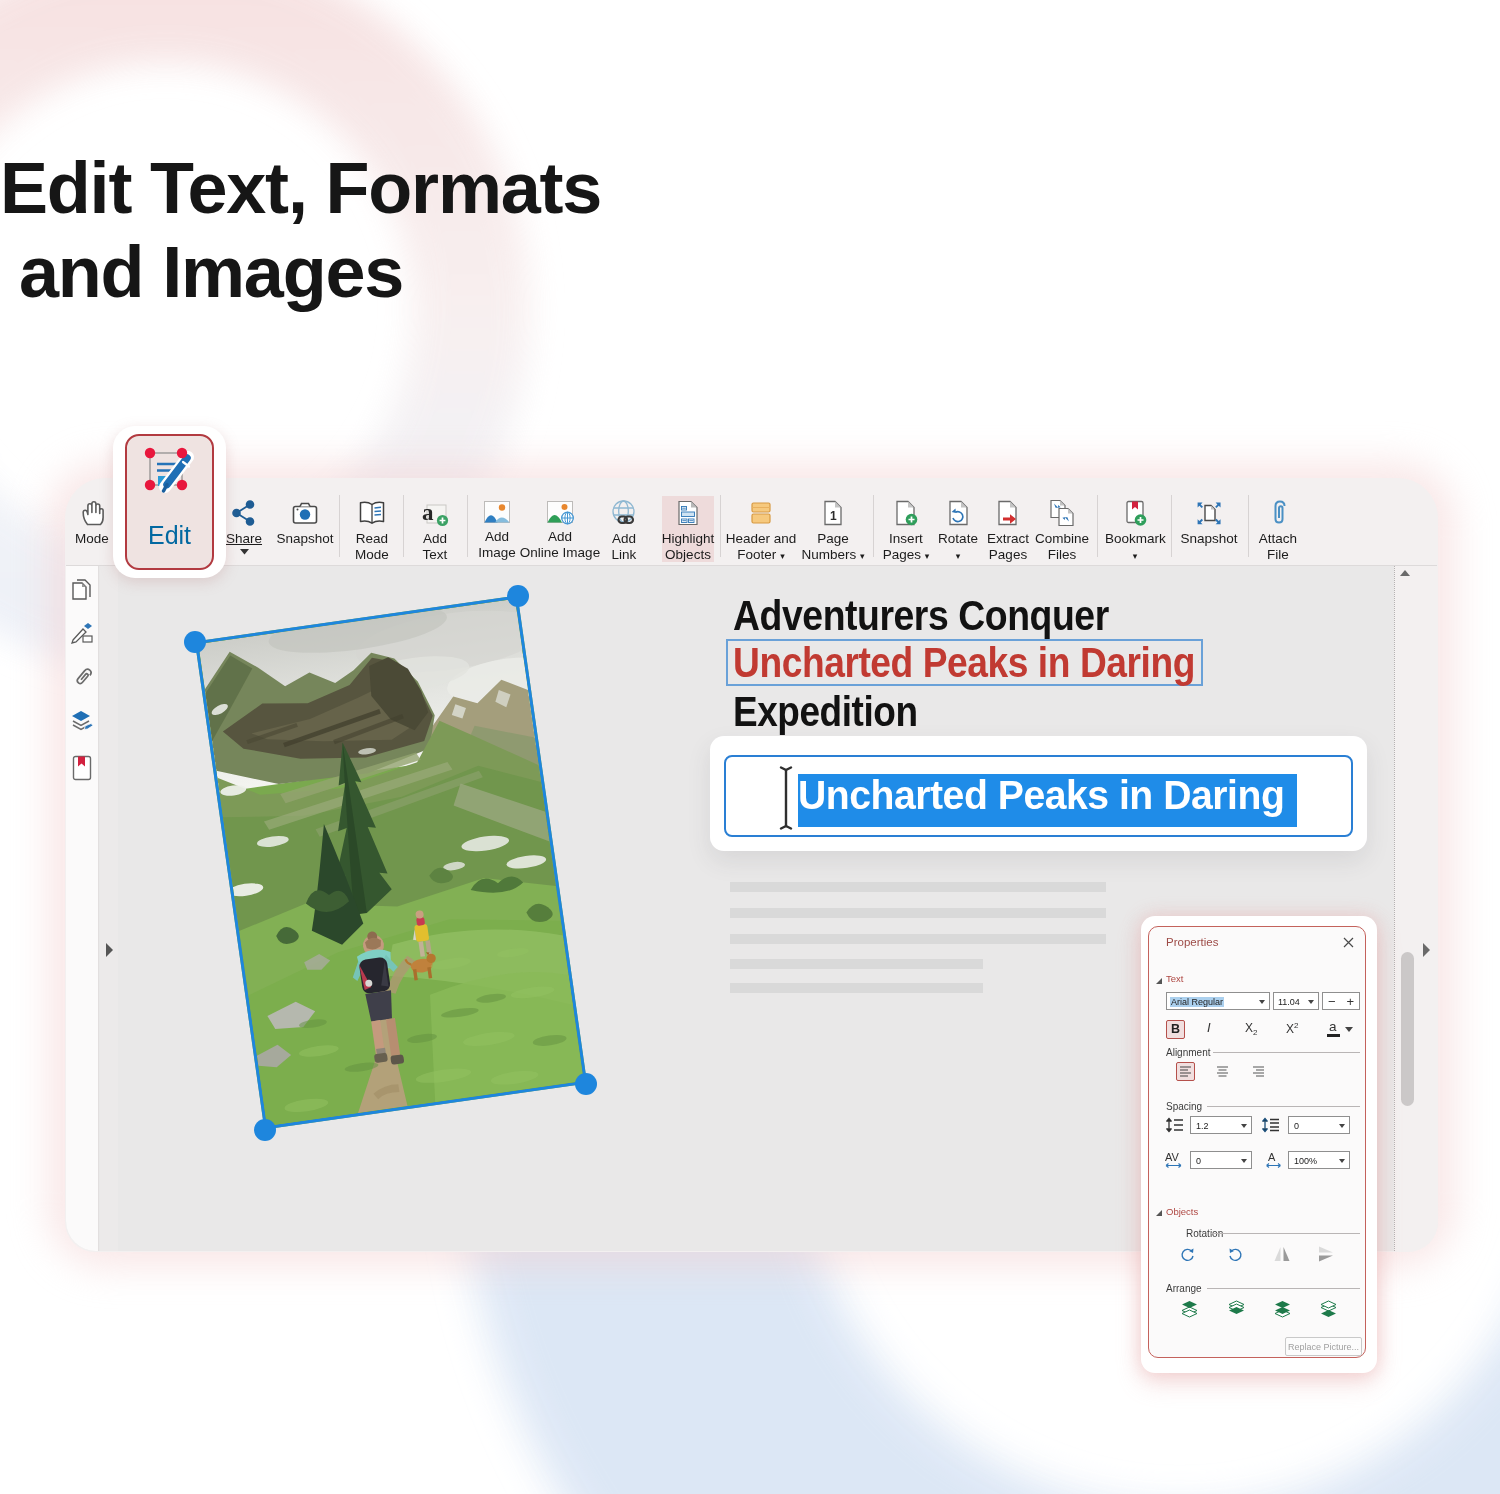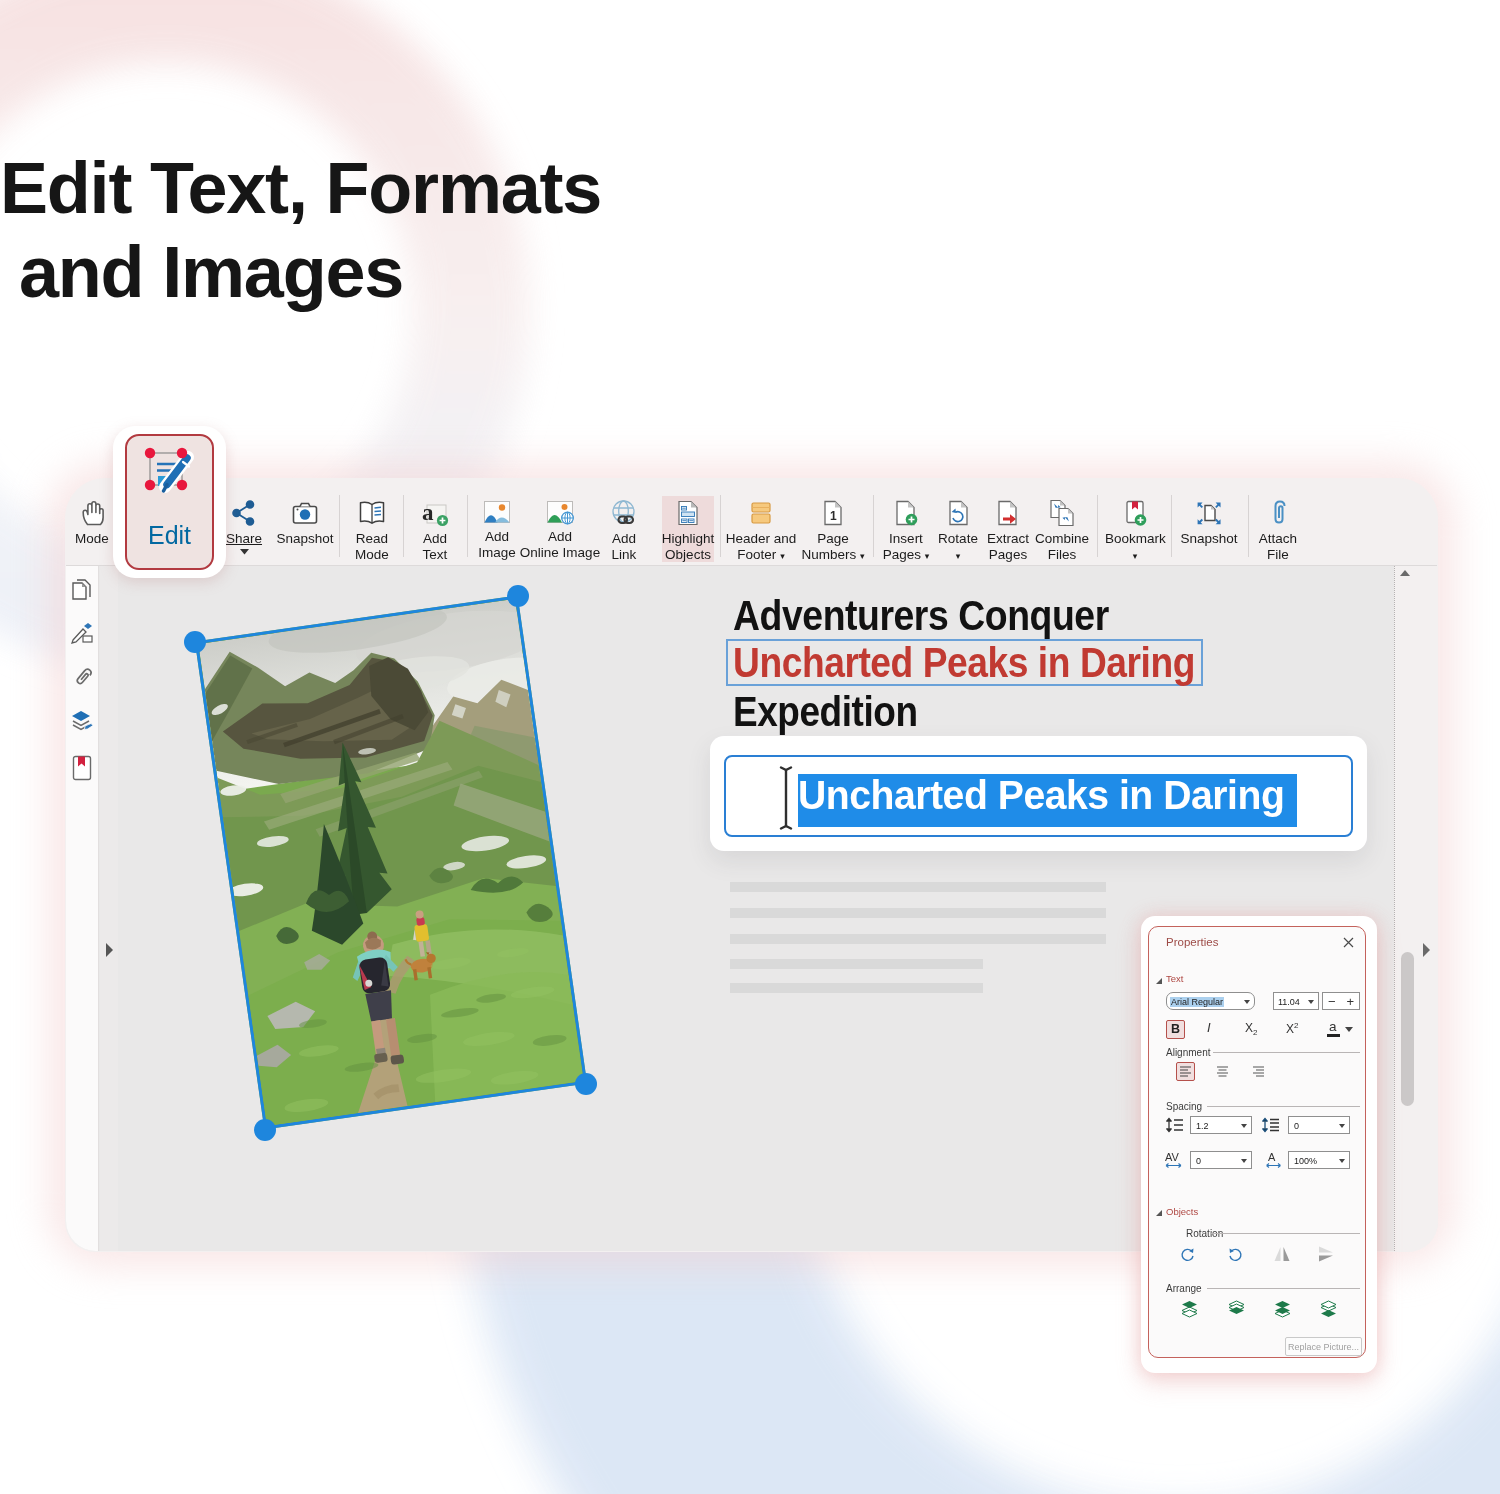--- a/index.html
+++ b/index.html
@@ -518,21 +518,21 @@
   <div style="position:absolute; left:17px; top:9px; font-size:11.5px; color:#9d4b47;">Properties</div>
   <svg style="position:absolute; left:194px; top:10px;" width="11" height="11">
         <path d="M1,1 L10,10 M10,1 L1,10" stroke="#4a4a4a" stroke-width="1.2"></path>
       </svg>
 
   <svg style="position:absolute; left:7px; top:51px;" width="7" height="7">
         <path d="M6,0 L6,6 L0,6 Z" fill="#555"></path>
       </svg>
   <div style="position:absolute; left:17px; top:46px;" class="red">Text</div>
 
-  <div class="psel" style="left:17px; top:65px; width:89px;border-radius:7px;">
+  <div class="psel" style="left:17px; top:65px; width:104px;">
     <span style="position:absolute; left:3px; top:3.5px; background:#abd0ee; padding:0 1px;">Arial Regular</span>
     <span class="pcaret"></span>
   </div>
   <div class="psel" style="left:124px; top:65px; width:46px;">
     <span style="position:absolute; left:4px; top:3.5px;">11.04</span>
     <span class="pcaret"></span>
   </div>
   <div class="psel" style="left:173px; top:65px; width:38px; font-size:13px; color:#333;">
     <span style="position:absolute; left:5px; top:1px;">−</span>
     <span style="position:absolute; right:5px; top:1px;">+</span>

